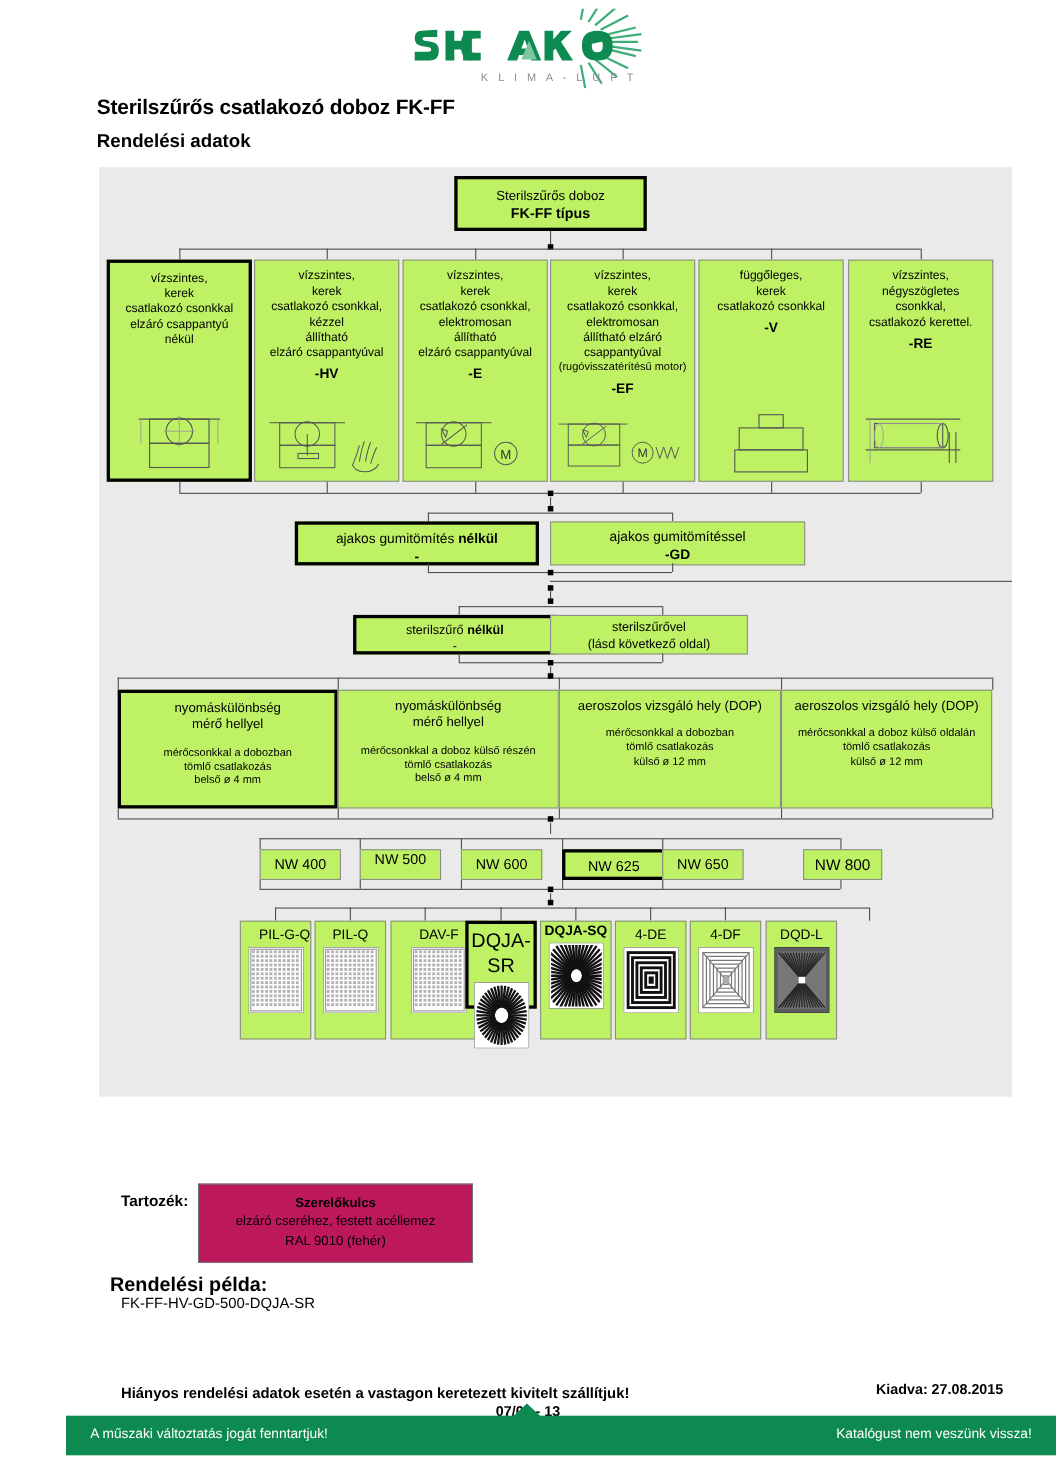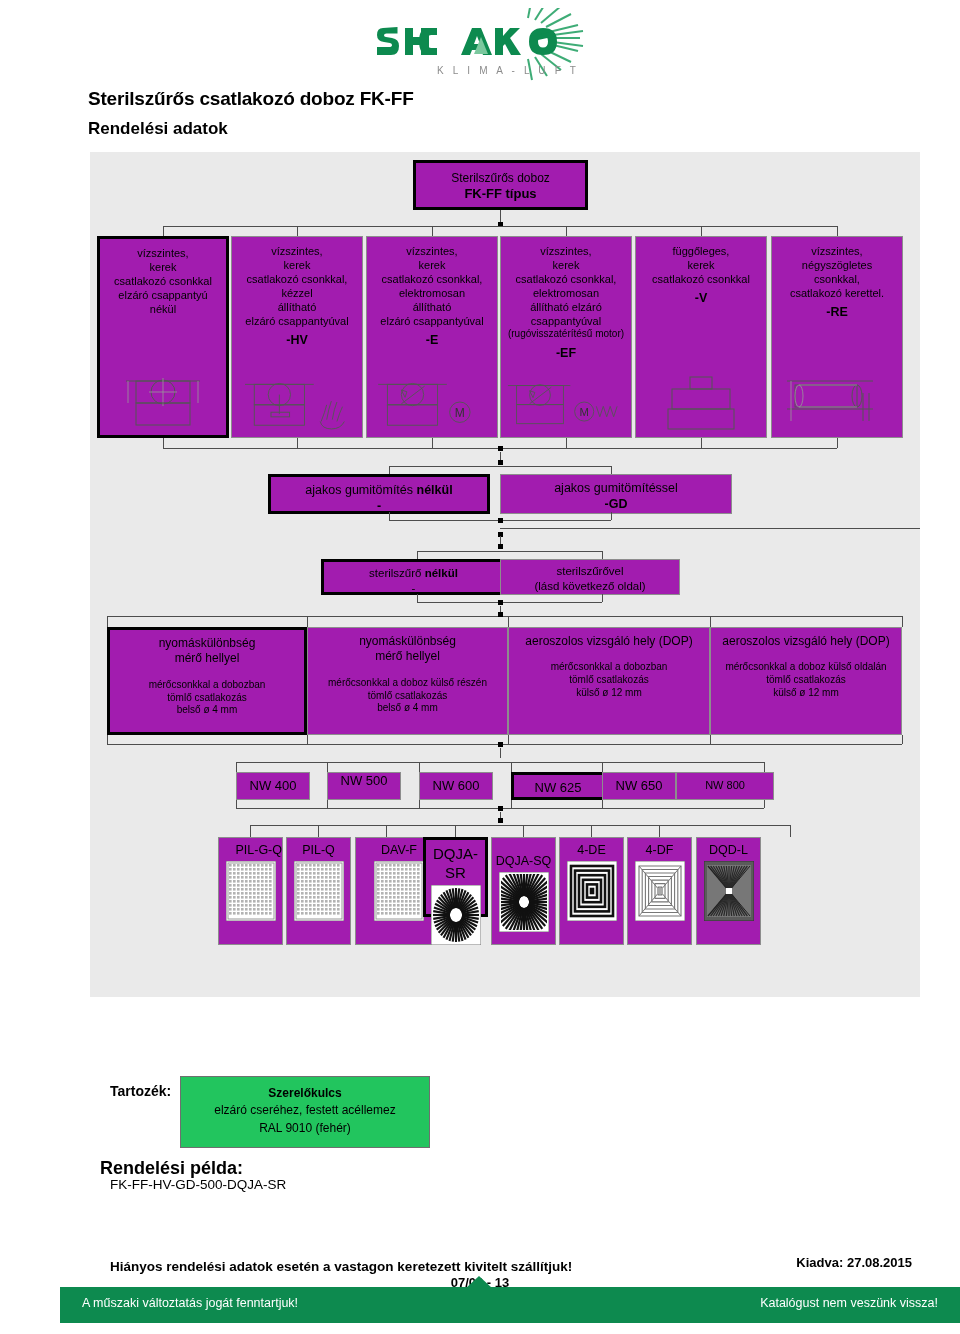--- a/index.html
+++ b/index.html
@@ -29,21 +29,21 @@
 
   
   .panel{
     position:absolute; left:90px; top:152px; width:830px; height:845px;
     background:#eaeaea;
   }
 
   
   .box{
     position:absolute;
-    background:#a21caf;
+    background:#bef264;
     border:1px solid #8d8d8d;
     text-align:center;
     font-size:11px;
     line-height:1.28;
   }
   .box.bold-frame{ border:3px solid #000; }
   .box.title-box{ border:3px solid #000; }
 
   .bx-pad{ padding-top:7px; }
   .code{ font-weight:bold; font-size:12.5px; }
@@ -58,21 +58,21 @@
   
   .draw{ position:absolute; left:0; right:0; }
 
   
   .tartozek-label{
     position:absolute; left:110px; top:1083px;
     font-size:14px; font-weight:bold;
   }
   .acc-box{
     position:absolute; left:180px; top:1076px; width:250px; height:72px;
-    background:#22c55e; border:1px solid #6f6f6f;
+    background:#be185d; border:1px solid #6f6f6f;
     font-size:12px; text-align:center; padding-top:8px; line-height:1.45;
   }
   .acc-box .t1{ font-weight:bold; }
   .ord-label{
     position:absolute; left:100px; top:1158px;
     font-size:18px; font-weight:bold;
   }
   .ord-value{
     position:absolute; left:110px; top:1177px;
     font-size:13.5px;
@@ -431,21 +431,21 @@
     </div>
     <div class="box" style="left: 419px; top: 772px; width: 74px; height: 28px; font-size: 13px;">
       <div style="padding-top:5px;">NW 600</div>
     </div>
     <div class="box bold-frame" style="left: 511px; top: 772px; width: 94px; height: 28px; font-size: 13px;">
       <div style="padding-top:5px;">NW 625</div>
     </div>
     <div class="box" style="left: 602px; top: 772px; width: 74px; height: 28px; font-size: 13px;">
       <div style="padding-top:5px;">NW 650</div>
     </div>
-    <div class="box" style="left: 676px; top: 772px; width: 98px; height: 28px; font-size: 11px;">
+    <div class="box" style="left: 730px; top: 772px; width: 72px; height: 28px; font-size: 14px;">
       <div style="padding-top:5px;">NW 800</div>
     </div>
   </div>
 <div class="ln lnh" style="left:236px; top:808px; width:528px;"></div>
 <div class="ln lnv" style="left:236px; top:800px; height:8px;"></div>
 <div class="ln lnv" style="left:327px; top:800px; height:8px;"></div>
 <div class="ln lnv" style="left:419px; top:800px; height:8px;"></div>
 <div class="ln lnv" style="left:511px; top:800px; height:8px;"></div>
 <div class="ln lnv" style="left:602px; top:800px; height:8px;"></div>
 <div class="ln lnv" style="left:764px; top:800px; height:8px;"></div>
@@ -912,21 +912,21 @@
           <rect x="19" y="51" width="2.6" height="2.6" fill="#b3b3b3"></rect>
           <rect x="23" y="51" width="2.6" height="2.6" fill="#b3b3b3"></rect>
           <rect x="27" y="51" width="2.6" height="2.6" fill="#b3b3b3"></rect>
           <rect x="31" y="51" width="2.6" height="2.6" fill="#b3b3b3"></rect>
           <rect x="35" y="51" width="2.6" height="2.6" fill="#b3b3b3"></rect>
           <rect x="39" y="51" width="2.6" height="2.6" fill="#b3b3b3"></rect>
           <rect x="43" y="51" width="2.6" height="2.6" fill="#b3b3b3"></rect>
         </svg>
       </div>
     </div>
-    <div class="box bold-frame" style="left: 423px; top: 837px; width: 65px; height: 80px; font-size: 15px;">
+    <div class="box bold-frame" style="left: 423px; top: 837px; width: 65px; height: 80px; font-size: 18px;">
       <div style="padding-top:4px;">DQJA-SR</div>
                  <div style="display:flex;justify-content:center;margin-top:3px;">
         <svg width="50" height="60" viewBox="0 0 50 60">
           <rect width="50" height="60" fill="#fff" stroke="#777"></rect>
           <line x1="31" y1="30" x2="48" y2="30" stroke="#111" stroke-width="2.1"></line>
           <line x1="30.938928651285597" y1="30.996203867912996" x2="47.76589316326145" y2="33.8425006333787" stroke="#111" stroke-width="2.1"></line>
           <line x1="30.756957841686983" y1="31.972127897890008" x2="47.068338393133445" y2="37.6067790347186" stroke="#111" stroke-width="2.1"></line>
           <line x1="30.45779197212711" y1="32.907905091013205" x2="45.92153589315392" y2="41.21620535105093" stroke="#111" stroke-width="2.1"></line>
           <line x1="30.047521196987088" y1="33.78448572218918" x2="44.34883125511717" y2="44.59730207130114" stroke="#111" stroke-width="2.1"></line>
           <line x1="29.53449744612555" y1="34.584025137617" x2="42.38224021014794" y2="47.6812398165227" stroke="#111" stroke-width="2.1"></line>
@@ -966,21 +966,21 @@
           <line x1="29.53449744612555" y1="25.415974862383003" x2="42.38224021014793" y2="12.318760183477291" stroke="#111" stroke-width="2.1"></line>
           <line x1="30.047521196987088" y1="26.21551427781082" x2="44.34883125511717" y2="15.402697928698869" stroke="#111" stroke-width="2.1"></line>
           <line x1="30.457791972127108" y1="27.092094908986788" x2="45.921535893153916" y2="18.783794648949048" stroke="#111" stroke-width="2.1"></line>
           <line x1="30.756957841686983" y1="28.027872102109992" x2="47.068338393133445" y2="22.393220965281394" stroke="#111" stroke-width="2.1"></line>
           <line x1="30.938928651285597" y1="29.003796132087004" x2="47.76589316326145" y2="26.157499366621295" stroke="#111" stroke-width="2.1"></line>
           <circle cx="25" cy="30" r="4" fill="#fff"></circle>
         </svg>
       </div>
     </div>
     <div class="box" style="left: 491px; top: 837px; width: 65px; height: 108px; font-size: 12.5px;">
-      <div style="padding-top:15px;">DQJA-SQ</div>
+      <div style="padding-top:0;font-weight:bold;">DQJA-SQ</div>
                  <div style="display:flex;justify-content:center;margin-top:3px;">
         <svg width="50" height="60" viewBox="0 0 50 60">
           <rect width="50" height="60" fill="#fff" stroke="#777"></rect>
           <clipPath id="cs">
             <rect x="2" y="2" width="46" height="56"></rect>
           </clipPath>
           <g clip-path="url(#cs)">
             <line x1="30" y1="30" x2="55" y2="30" stroke="#111" stroke-width="2.2"></line>
             <line x1="29.95722430686905" y1="30.78315715332031" x2="54.74334584121431" y2="34.437890535481756" stroke="#111" stroke-width="2.2"></line>
             <line x1="29.82962913144534" y1="31.552914270615126" x2="53.97777478867205" y2="38.7998475334857" stroke="#111" stroke-width="2.2"></line>

